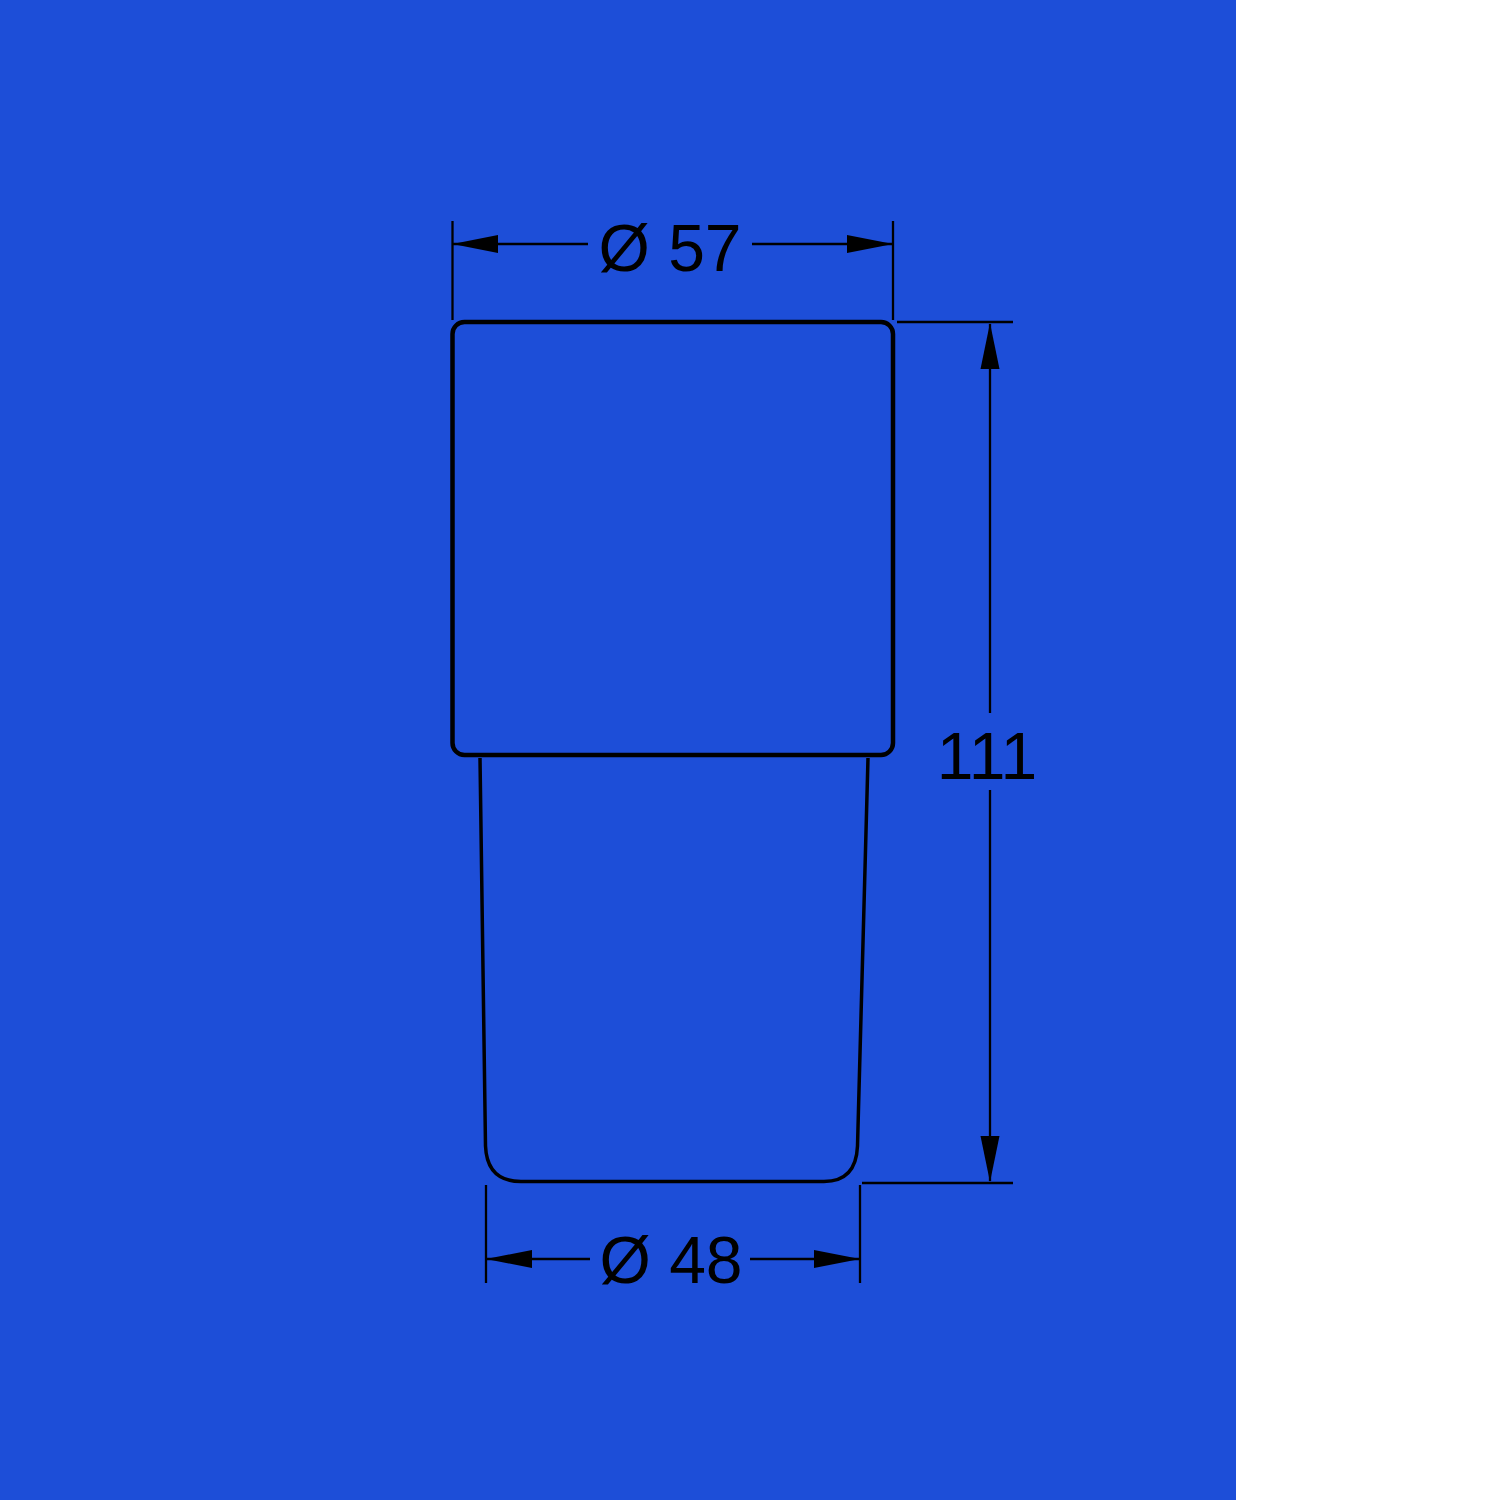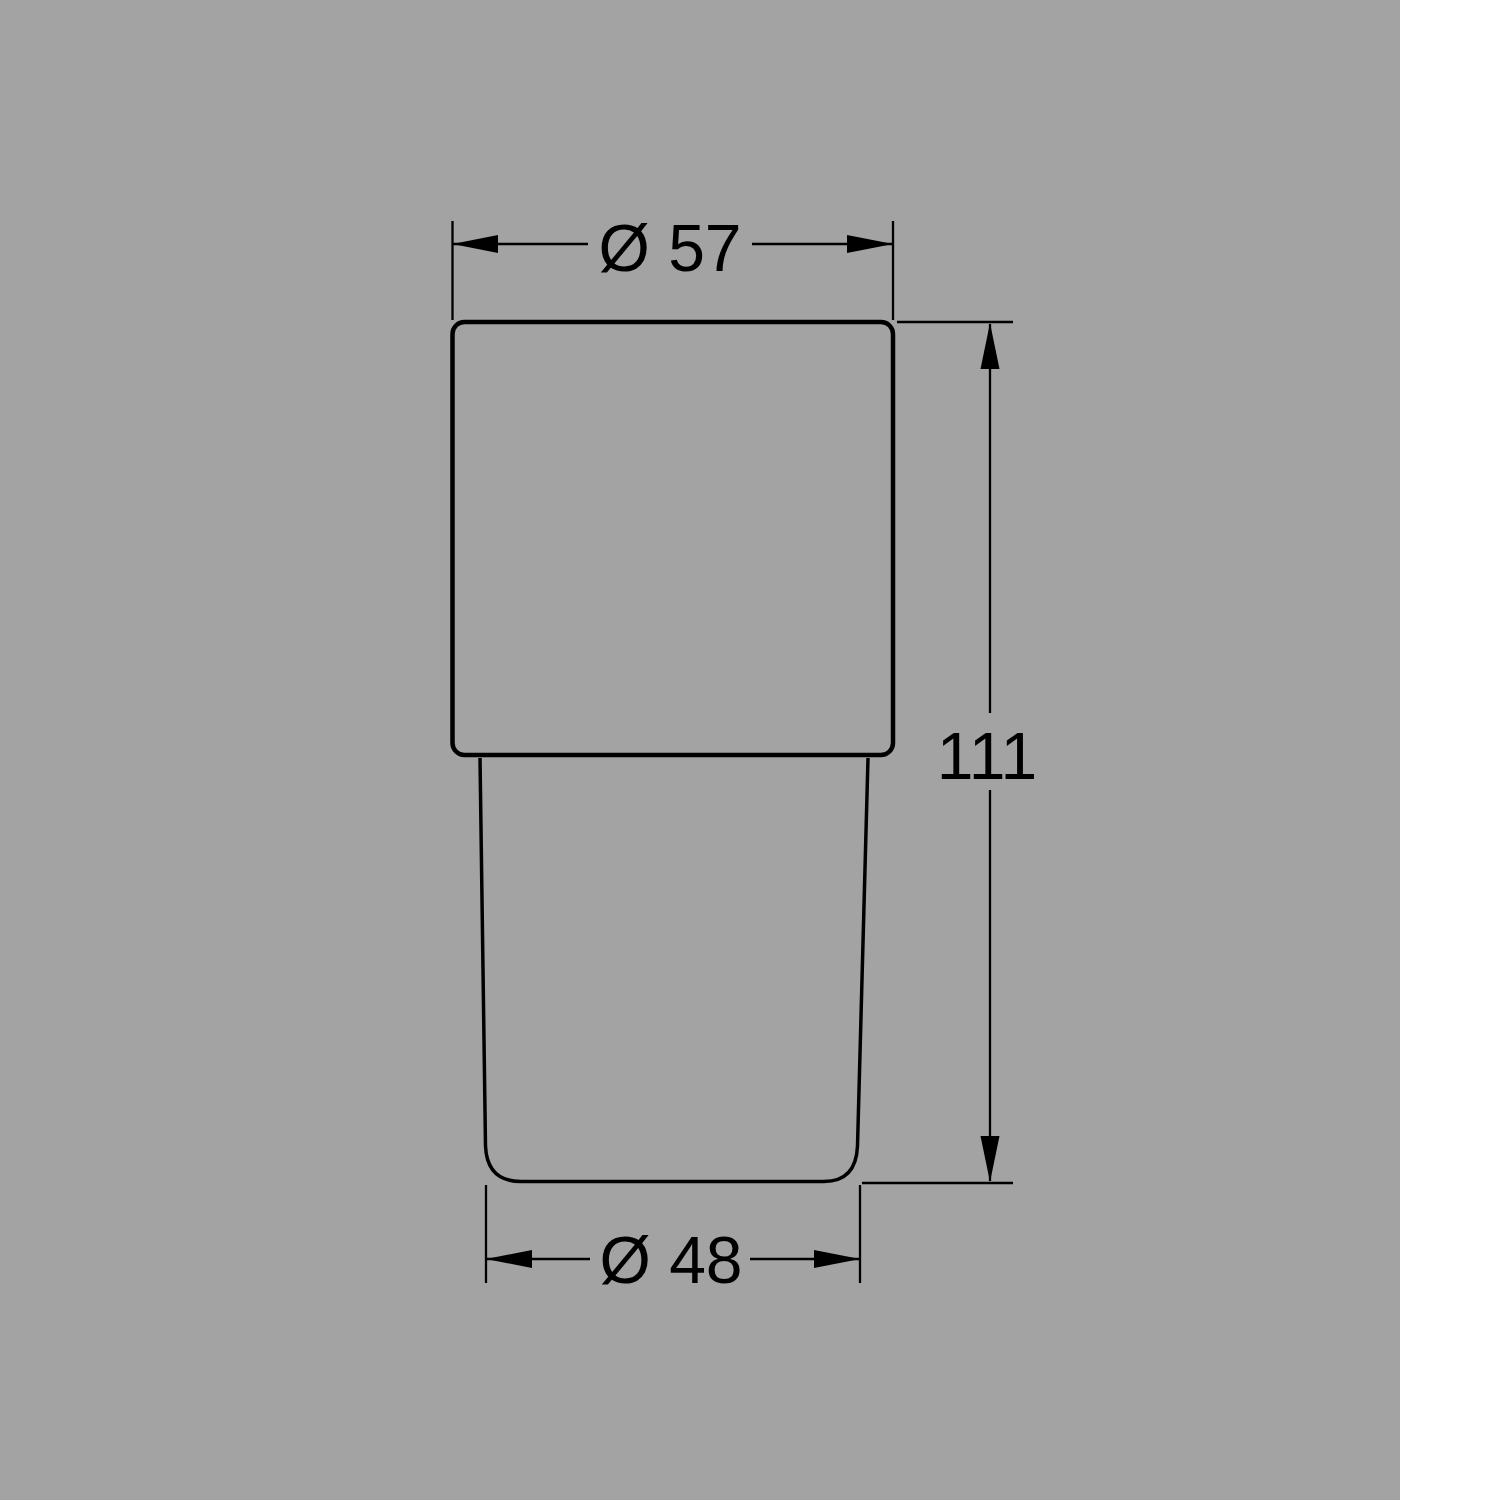--- a/index.html
+++ b/index.html
@@ -1,23 +1,23 @@
 <!DOCTYPE html>
 <html><head>
 <meta charset="utf-8">
 <style>
   html, body {
     margin: 0;
     padding: 0;
     background: #ffffff;
   }
   .page {
-    width: 1400px;
+    width: 1236px;
     height: 1500px;
-    background: #a3a3a3;
+    background: #1d4ed8;
     position: relative;
   }
   svg.drawing {
     display: block;
     width: 1500px;
     height: 1500px;
   }
   .outline-thick {
     fill: none;
     stroke: #000000;

